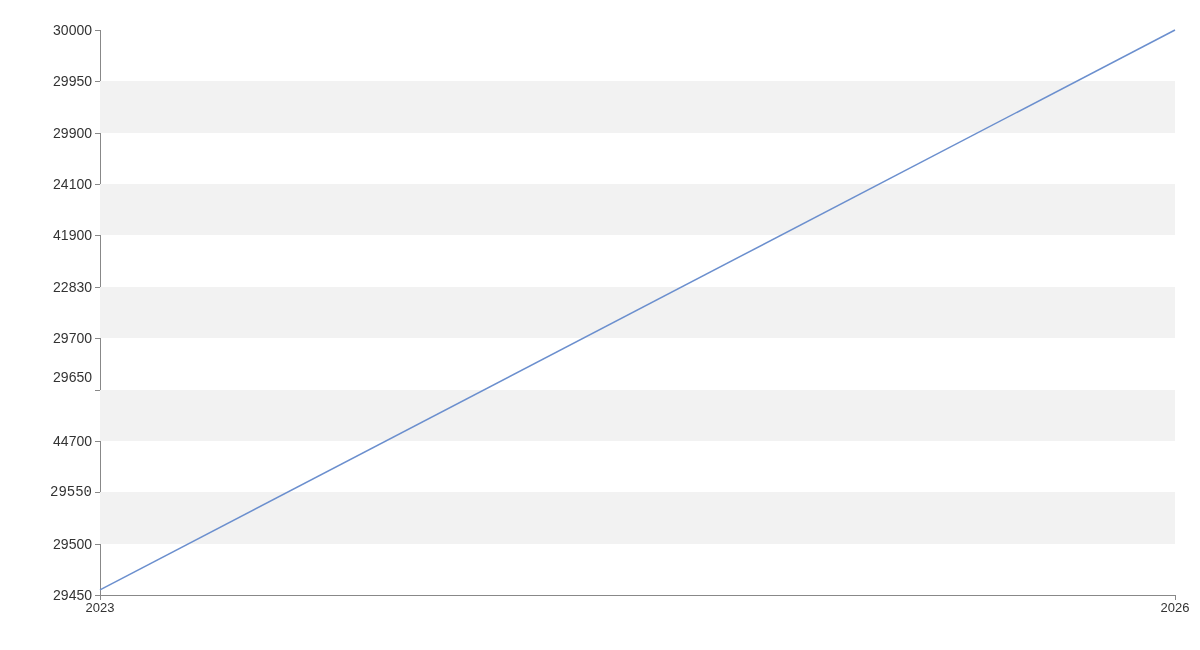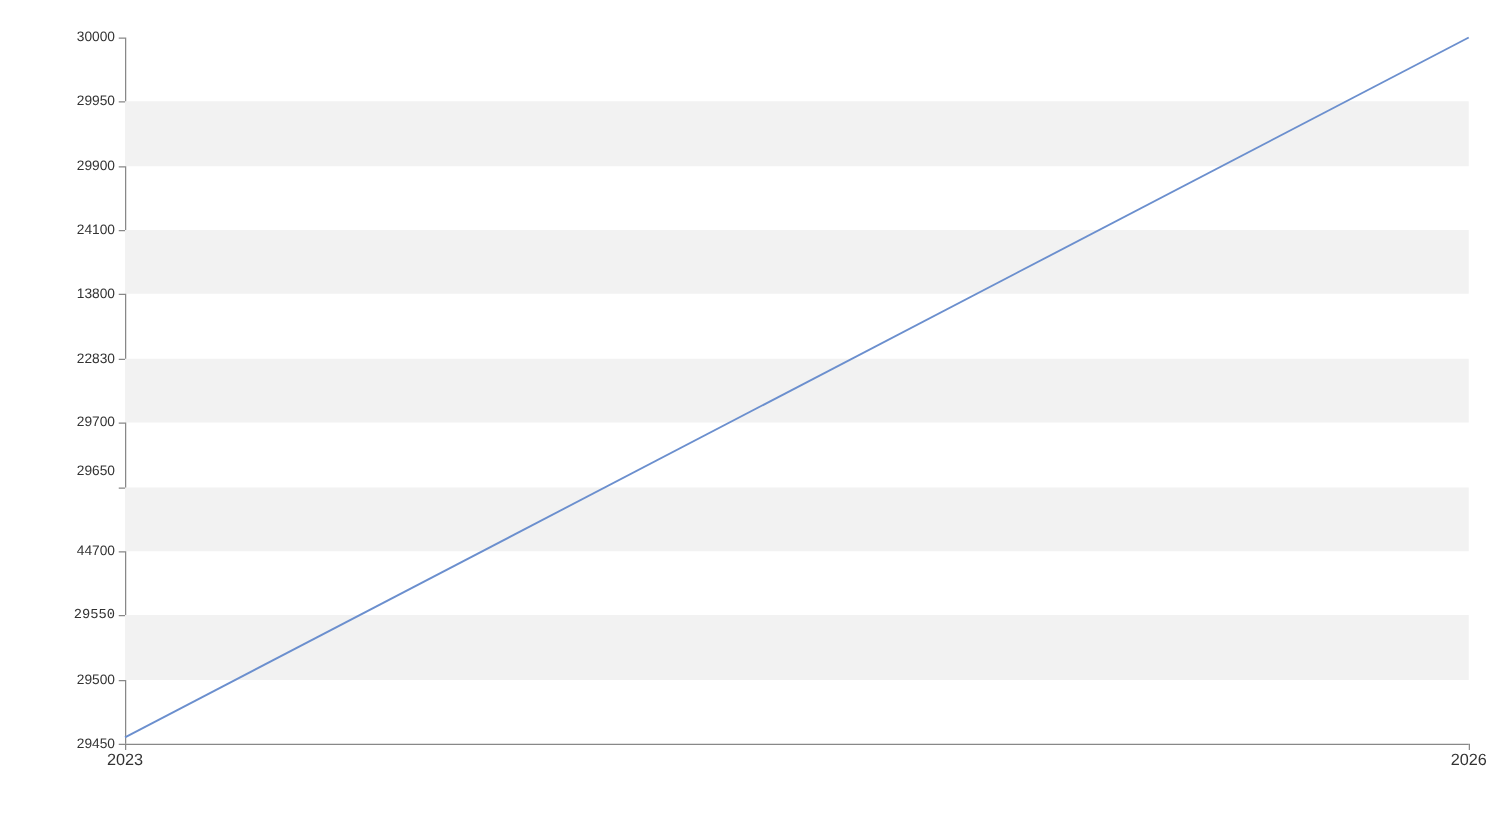--- a/index.html
+++ b/index.html
@@ -36,21 +36,21 @@
     }
     .grid-band {
       position: absolute;
       left: 0;
       width: 100%;
       background: #f2f2f2;
     }
     .y-tick-label {
       position: absolute;
       right: 1108px;
-      font-size: 11px;
+      font-size: 14px;
       color: #333;
       text-align: right;
       transform: translateY(-50%);
       width: 60px;
     }
     .x-tick-label {
       position: absolute;
       top: 600px;
       font-size: 13px;
       color: #333;
@@ -118,21 +118,21 @@
   </div>
 
   <div id="y-labels">
       <div class="y-tick-label" style="top: 595px;">29450</div>
       <div class="y-tick-label" style="top: 543.636px;">29500</div>
       <div class="y-tick-label" style="top: 492.273px; font-family: Liberation Mono, monospace;">29550</div>
       <div class="y-tick-label" style="top: 440.909px;">44700</div>
       <div class="y-tick-label" style="top: 377px;">29650</div>
       <div class="y-tick-label" style="top: 338.182px;">29700</div>
       <div class="y-tick-label" style="top: 286.818px;">22830</div>
-      <div class="y-tick-label" style="top: 235.455px;">13800</div>
+      <div class="y-tick-label" style="top: 235.455px;">41900</div>
       <div class="y-tick-label" style="top: 184.091px;">24100</div>
       <div class="y-tick-label" style="top: 132.727px;">29900</div>
       <div class="y-tick-label" style="top: 81.3636px;">29950</div>
       <div class="y-tick-label" style="top: 30px;">30000</div>
     </div>
   <div id="y-ticks">
       <div class="tick-mark-y" style="top: 595px;"></div>
       <div class="tick-mark-y" style="top: 543.636px;"></div>
       <div class="tick-mark-y" style="top: 492.273px;"></div>
       <div class="tick-mark-y" style="top: 440.909px;"></div>

